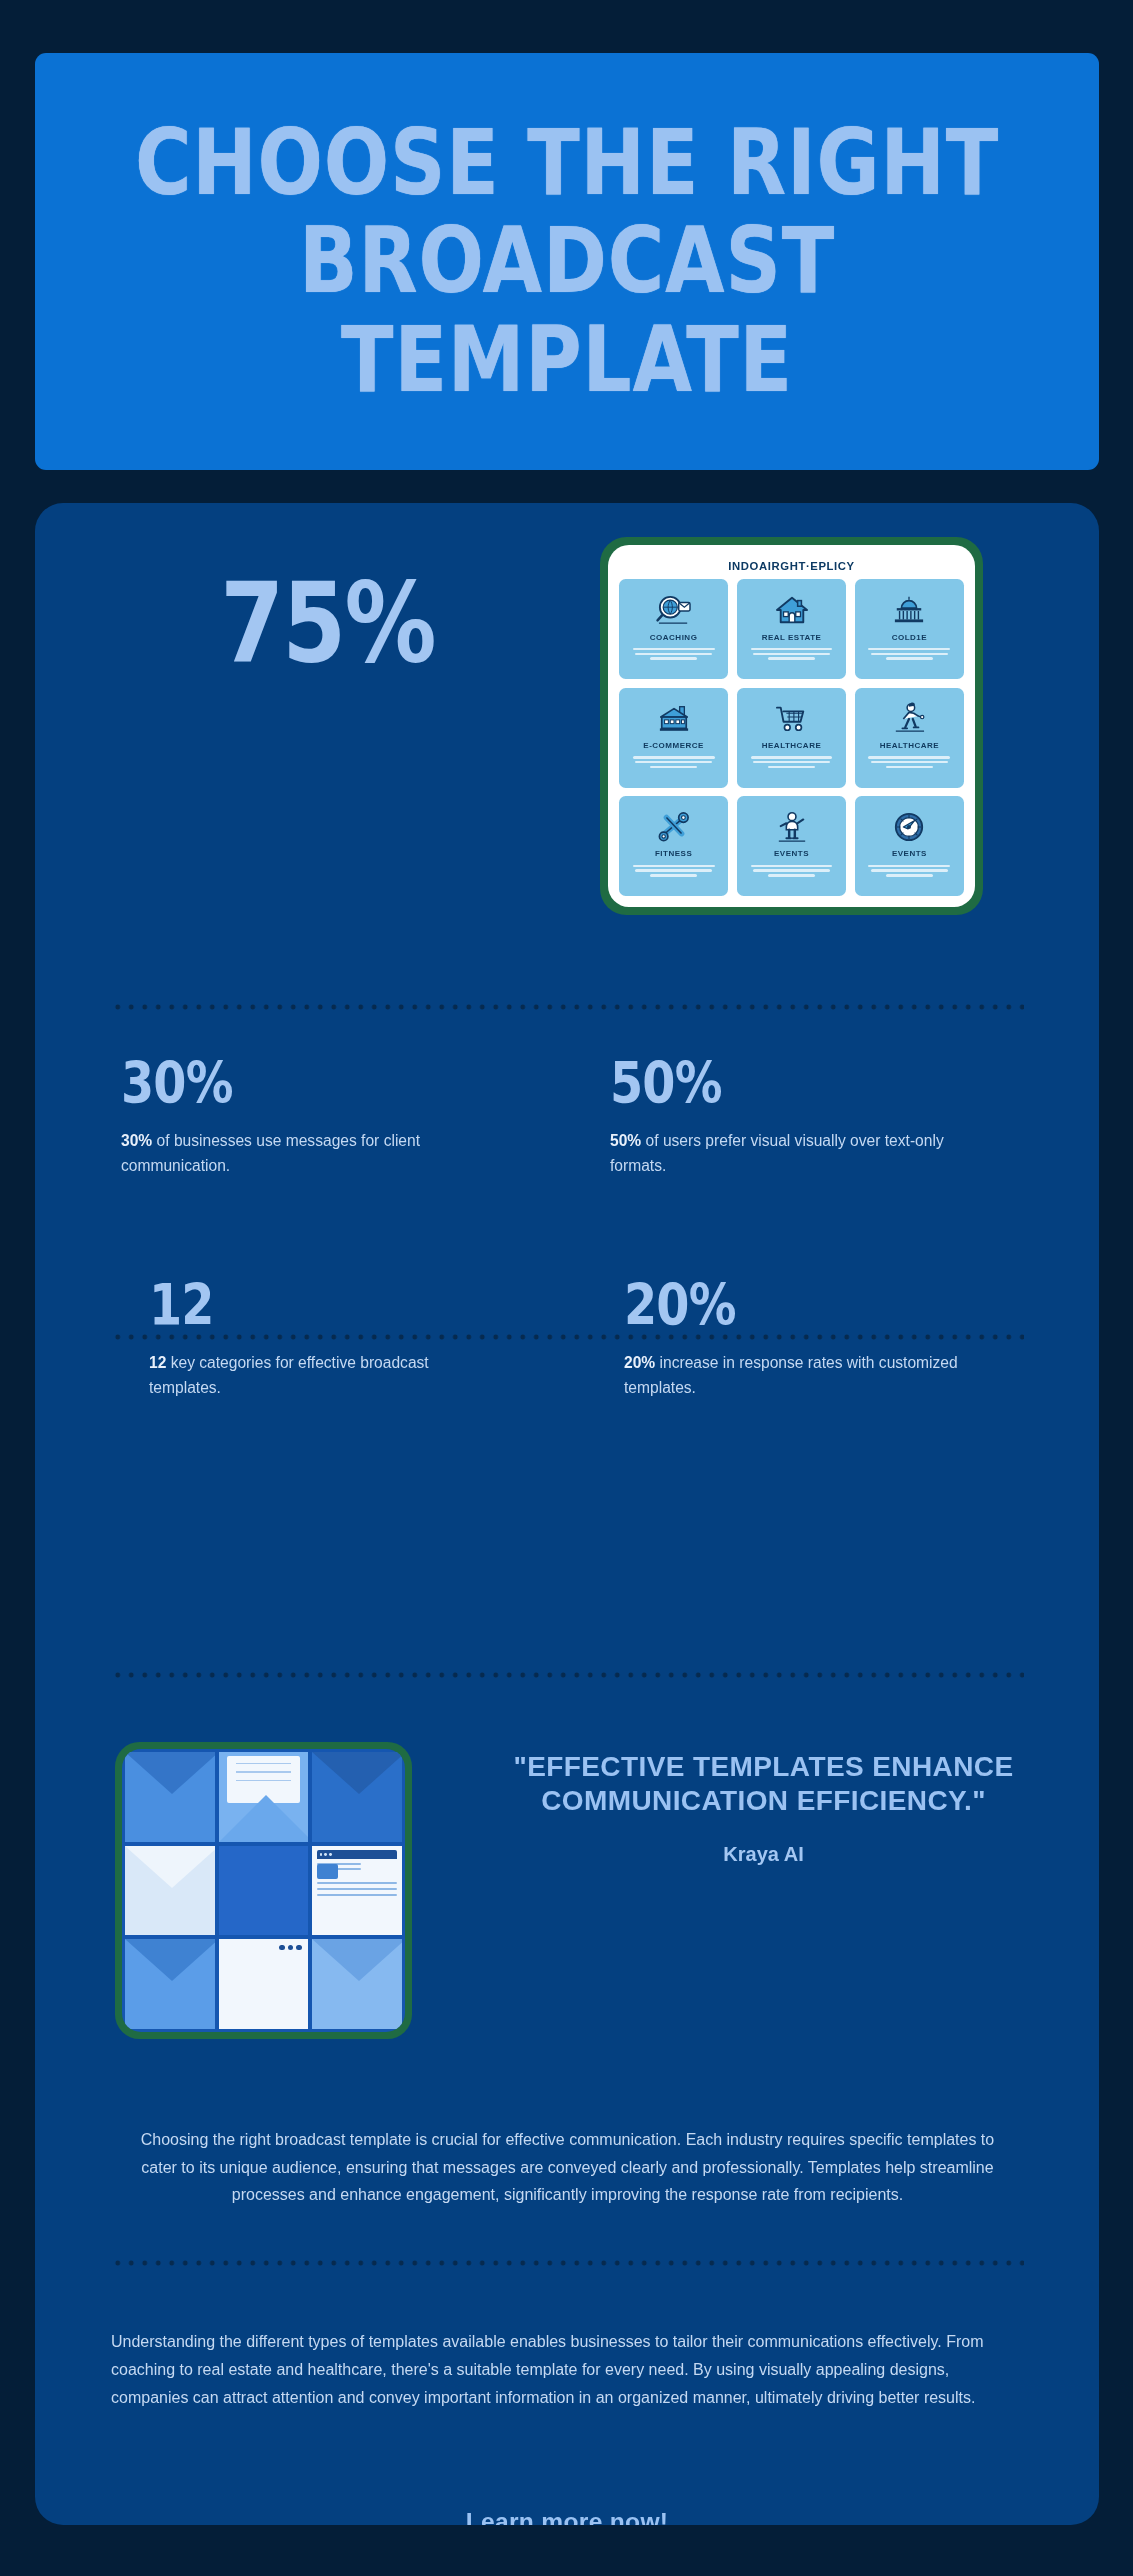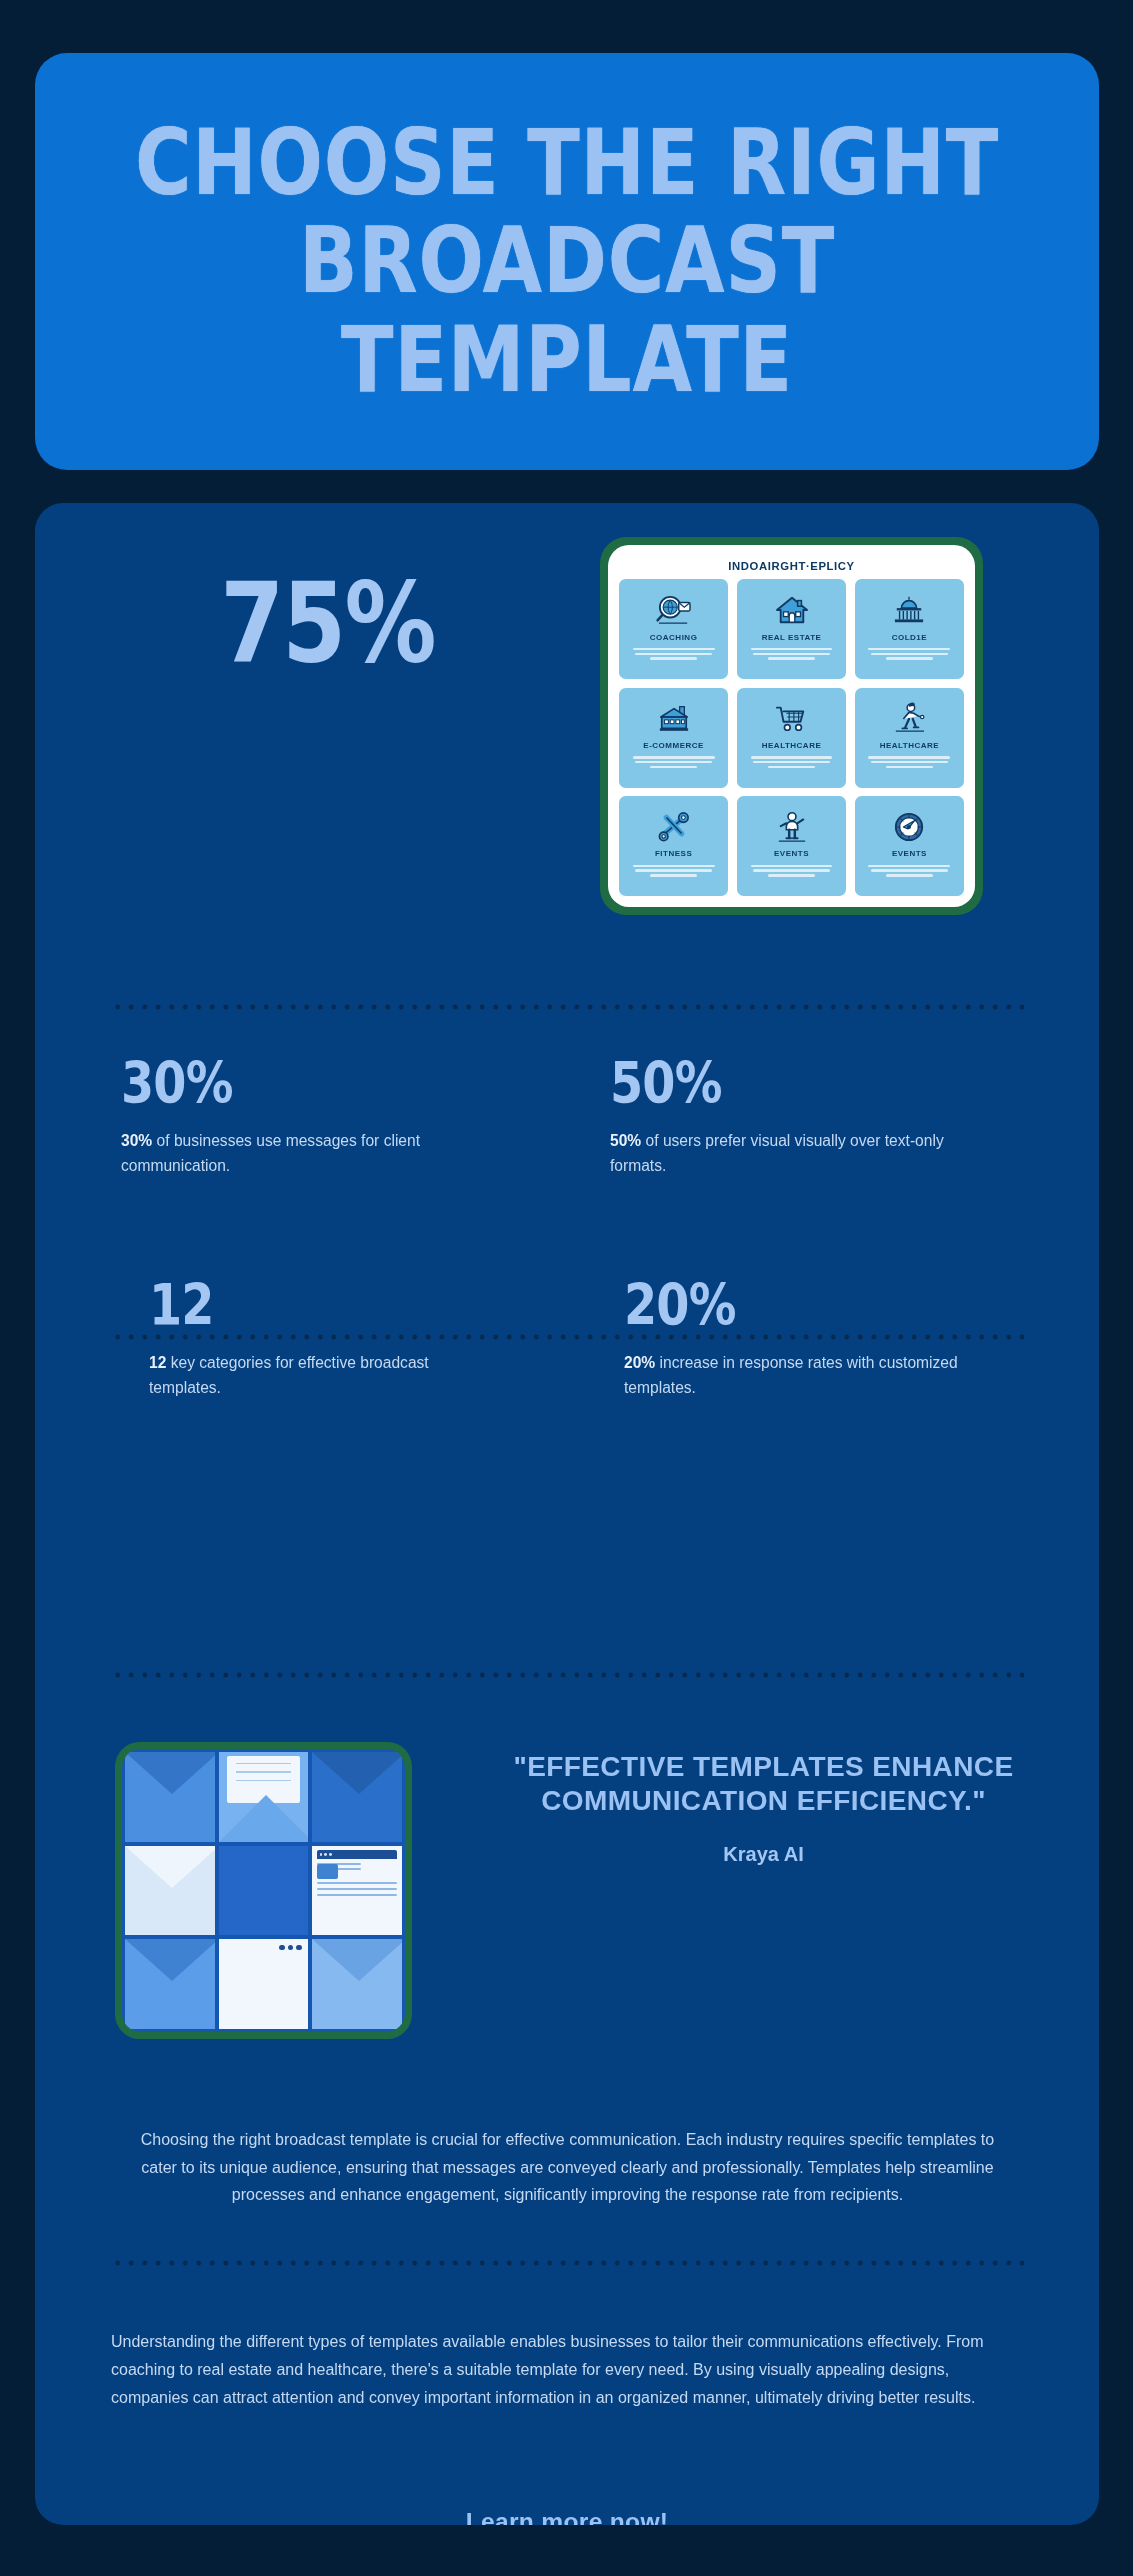--- a/index.html
+++ b/index.html
@@ -14,21 +14,21 @@
   }
 
   
   .header-card {
     position: absolute;
     left: 35px;
     top: 53px;
     width: 1064px;
     height: 417px;
     background: #0b72d4;
-    border-radius: 32px;
+    border-radius: 11px;
     display: flex;
     align-items: center;
     justify-content: center;
   }
   .header-title {
     color: #9bc2f2;
     text-align: center;
     font-family: "DejaVu Sans Condensed", "Liberation Sans Narrow", "Liberation Sans", sans-serif;
     font-weight: 700;
     font-size: 91px;

